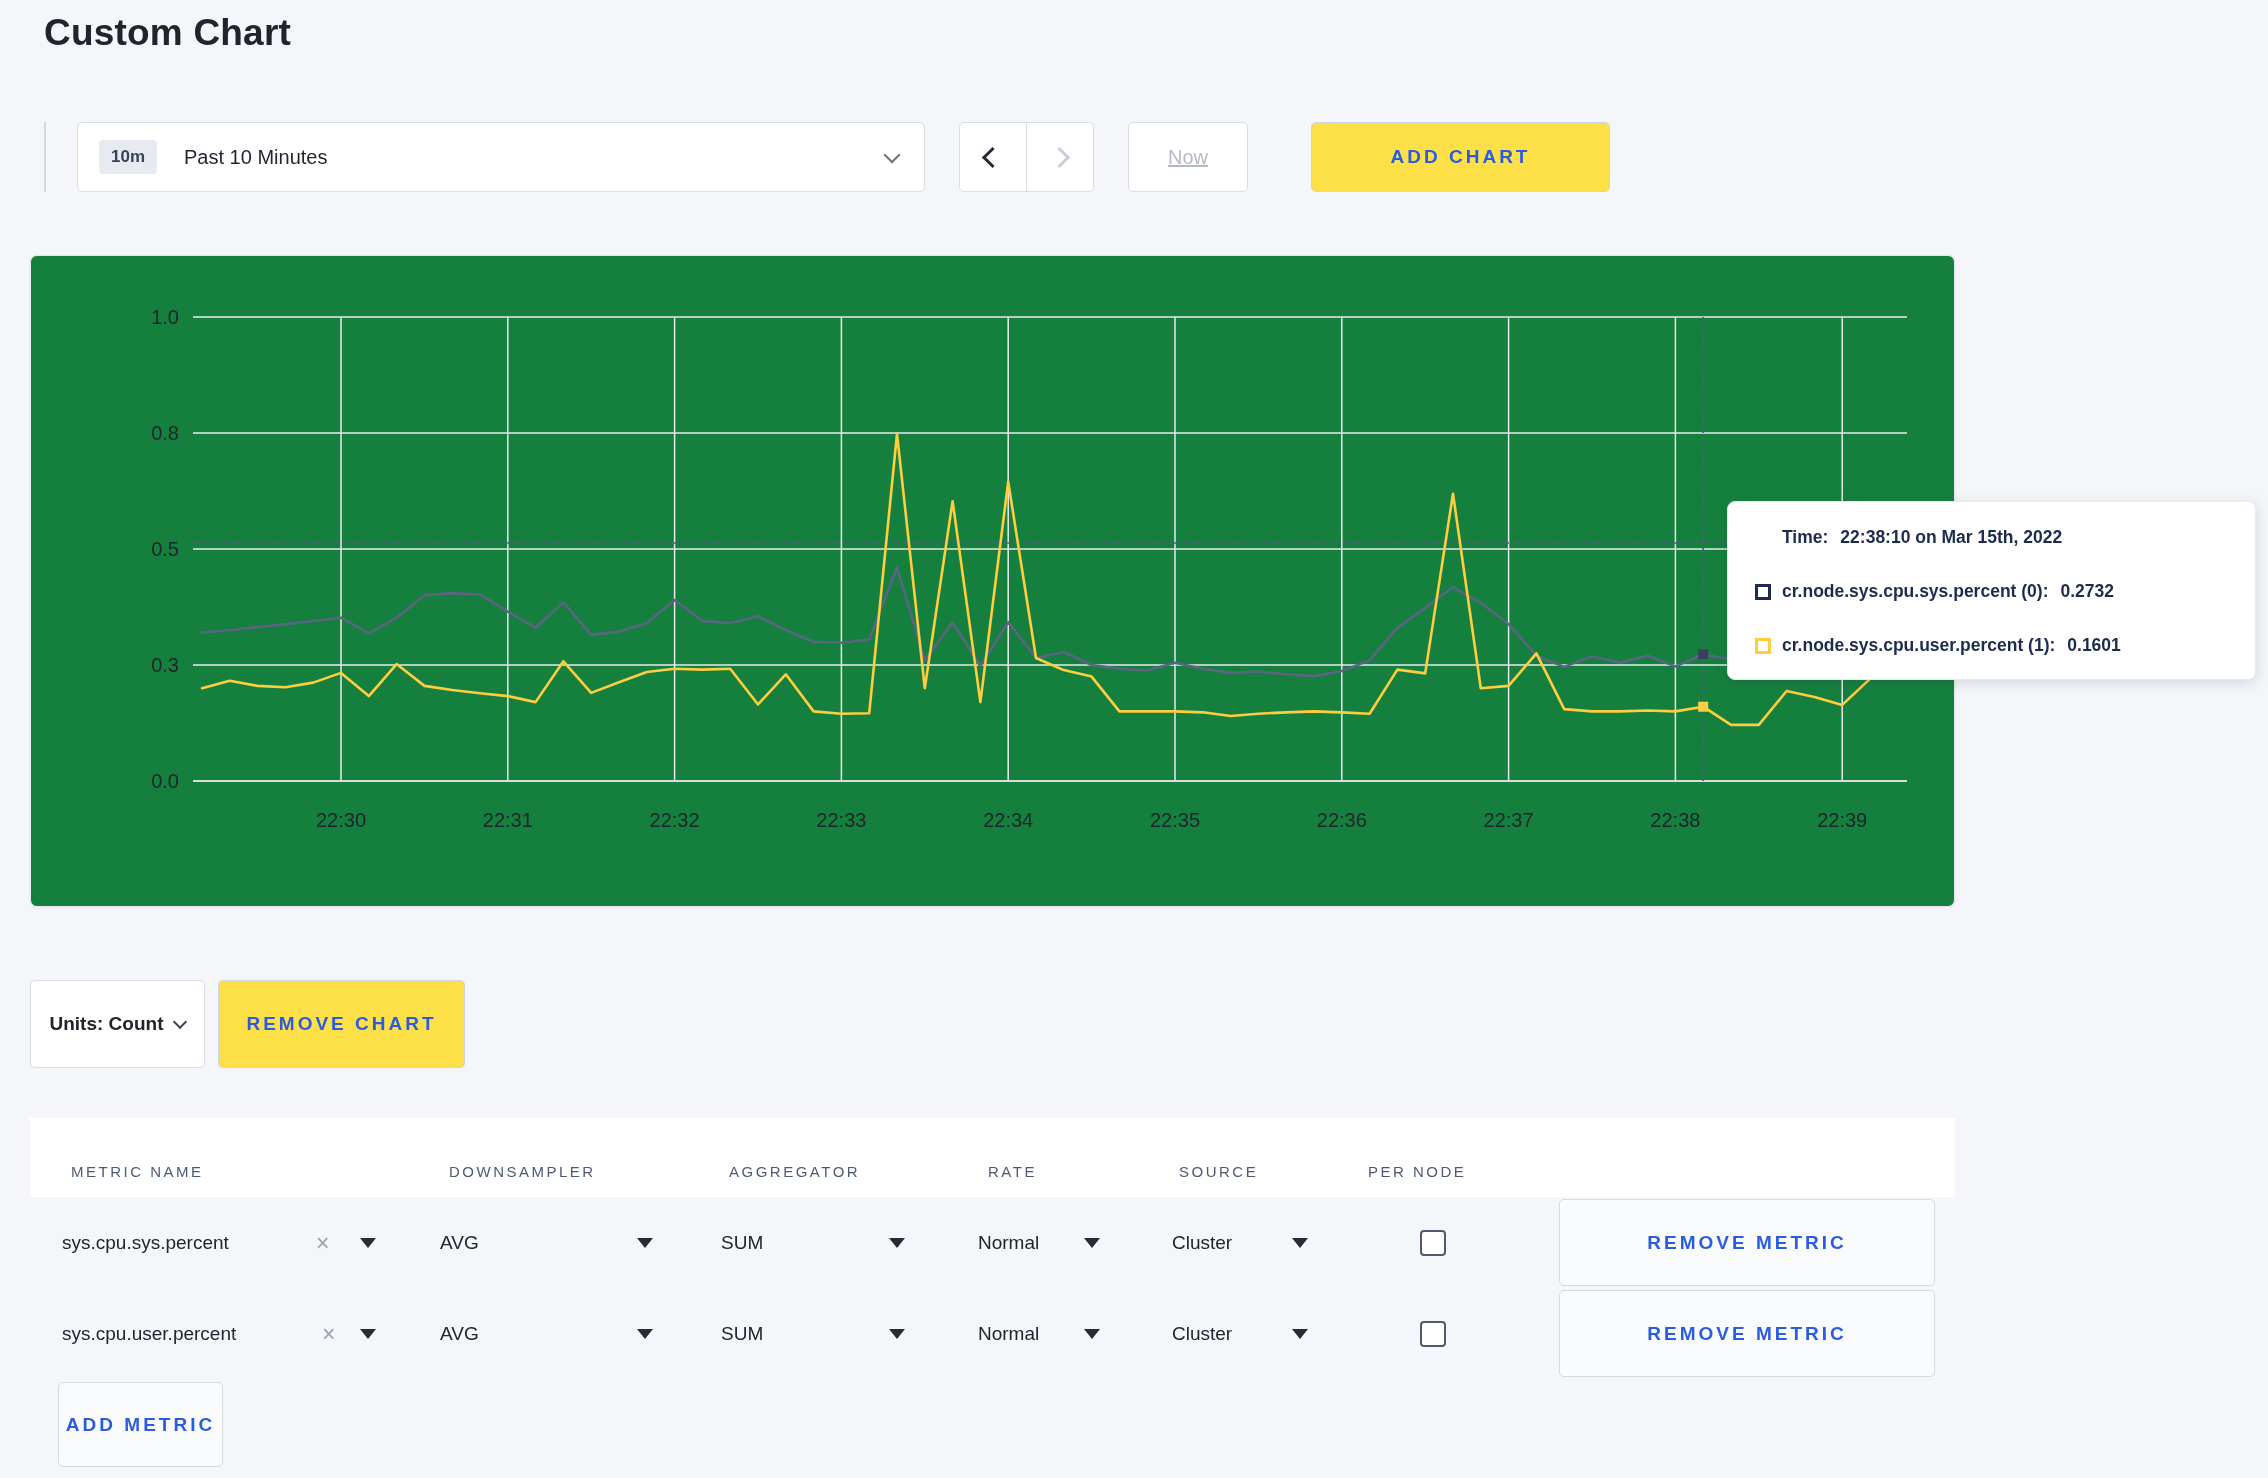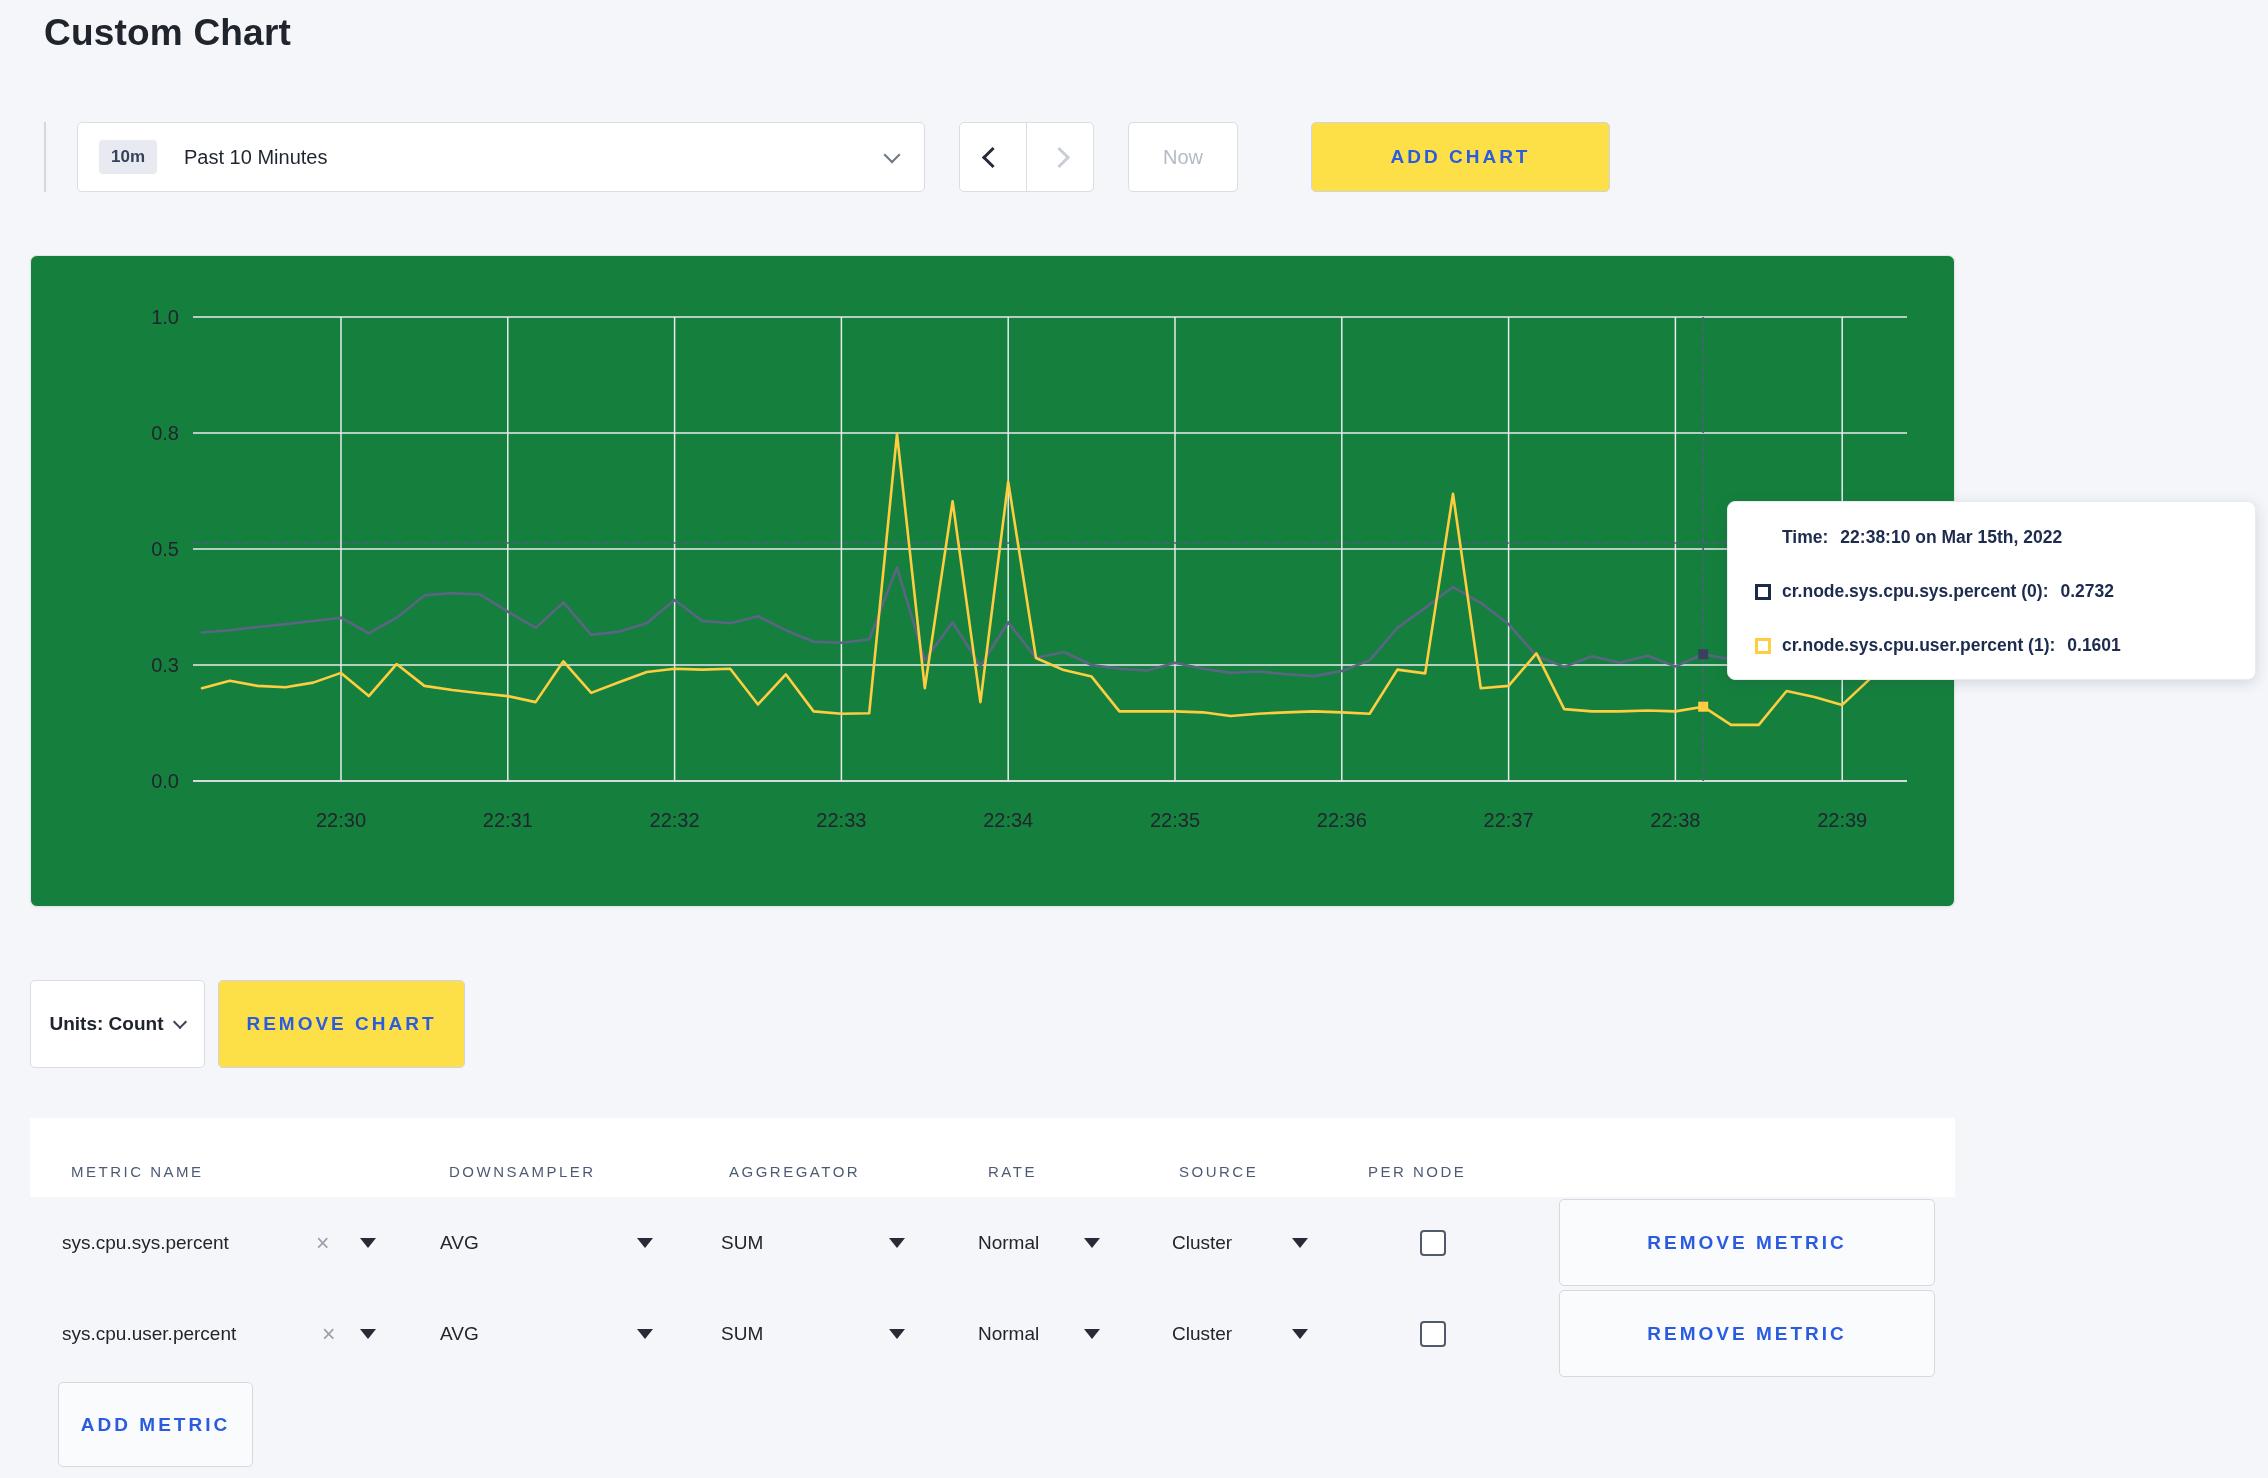--- a/index.html
+++ b/index.html
@@ -29,22 +29,22 @@
 
   .chev { display:inline-block; border:solid #6e7787; border-width:0 2px 2px 0; padding:5px; }
   .chev.down  { transform:rotate(45deg); margin-top:-4px; }
   .chev.left  { transform:rotate(135deg); border-color:#242a35; border-width:0 3px 3px 0; padding:6px; }
   .chev.right { transform:rotate(-45deg); border-color:#c9cdd6; border-width:0 3px 3px 0; padding:6px; }
 
   .pager { left:959px; top:122px; width:135px; height:70px; padding:0; }
   .pager .half { width:50%; height:100%; display:flex; align-items:center; justify-content:center; }
   .pager .half:first-child { border-right:1px solid #d9dde4; }
 
-  .now-btn { left:1128px; top:122px; width:110px; height:70px; justify-content:center;
-             font-size:20px; color:#b4bac5; }
+  .now-btn { left:1128px; top:122px; width:120px; height:70px; justify-content:center;
+             font-size:20px; color:#b4bac5;text-decoration:underline; }
 
   .blue-btn {
     background:#fde047; border:1px solid #ccd5e8; border-radius:5px;
     color:#2b5ce0; font-weight:bold; letter-spacing:3px; font-size:19px;
     display:flex; align-items:center; justify-content:center; cursor:pointer;
   }
   .add-chart { left:1311px; top:122px; width:299px; height:70px; }
 
   
   .chart-card {
@@ -84,21 +84,21 @@
   .metric-row { left:30px; width:1925px; height:90px; }
   .metric-row.r1 { top:1198px; }
   .metric-row.r2 { top:1289px; height:89px; }
   .cell { position:absolute; top:50%; transform:translateY(-50%); font-size:19px; color:#20252e; white-space:nowrap; }
   .x-icon { color:#9aa1ad; font-size:23px; cursor:pointer; }
   .caret { width:0; height:0; border-left:8px solid transparent; border-right:8px solid transparent;
            border-top:10px solid #262b36; display:inline-block; cursor:pointer; }
   .checkbox { width:26px; height:26px; border:2px solid #515a6c; border-radius:4px; background:#fff; cursor:pointer; }
   .remove-metric { position:absolute; left:1529px; top:1px; width:376px; height:87px;
                    background:#fafbfd; border:1px solid #d5d9e0;text-align:right; }
-  .add-metric { left:58px; top:1382px; width:195px; height:85px; background:#fafbfd; border:1px solid #d5d9e0; }
+  .add-metric { left:58px; top:1382px; width:165px; height:85px; background:#fafbfd; border:1px solid #d5d9e0; }
 </style>
 </head>
 <body>
 
 <div class="page">
 
   <div class="abs page-title">Custom Chart</div>
 
   <div class="abs vrule"></div>
 

